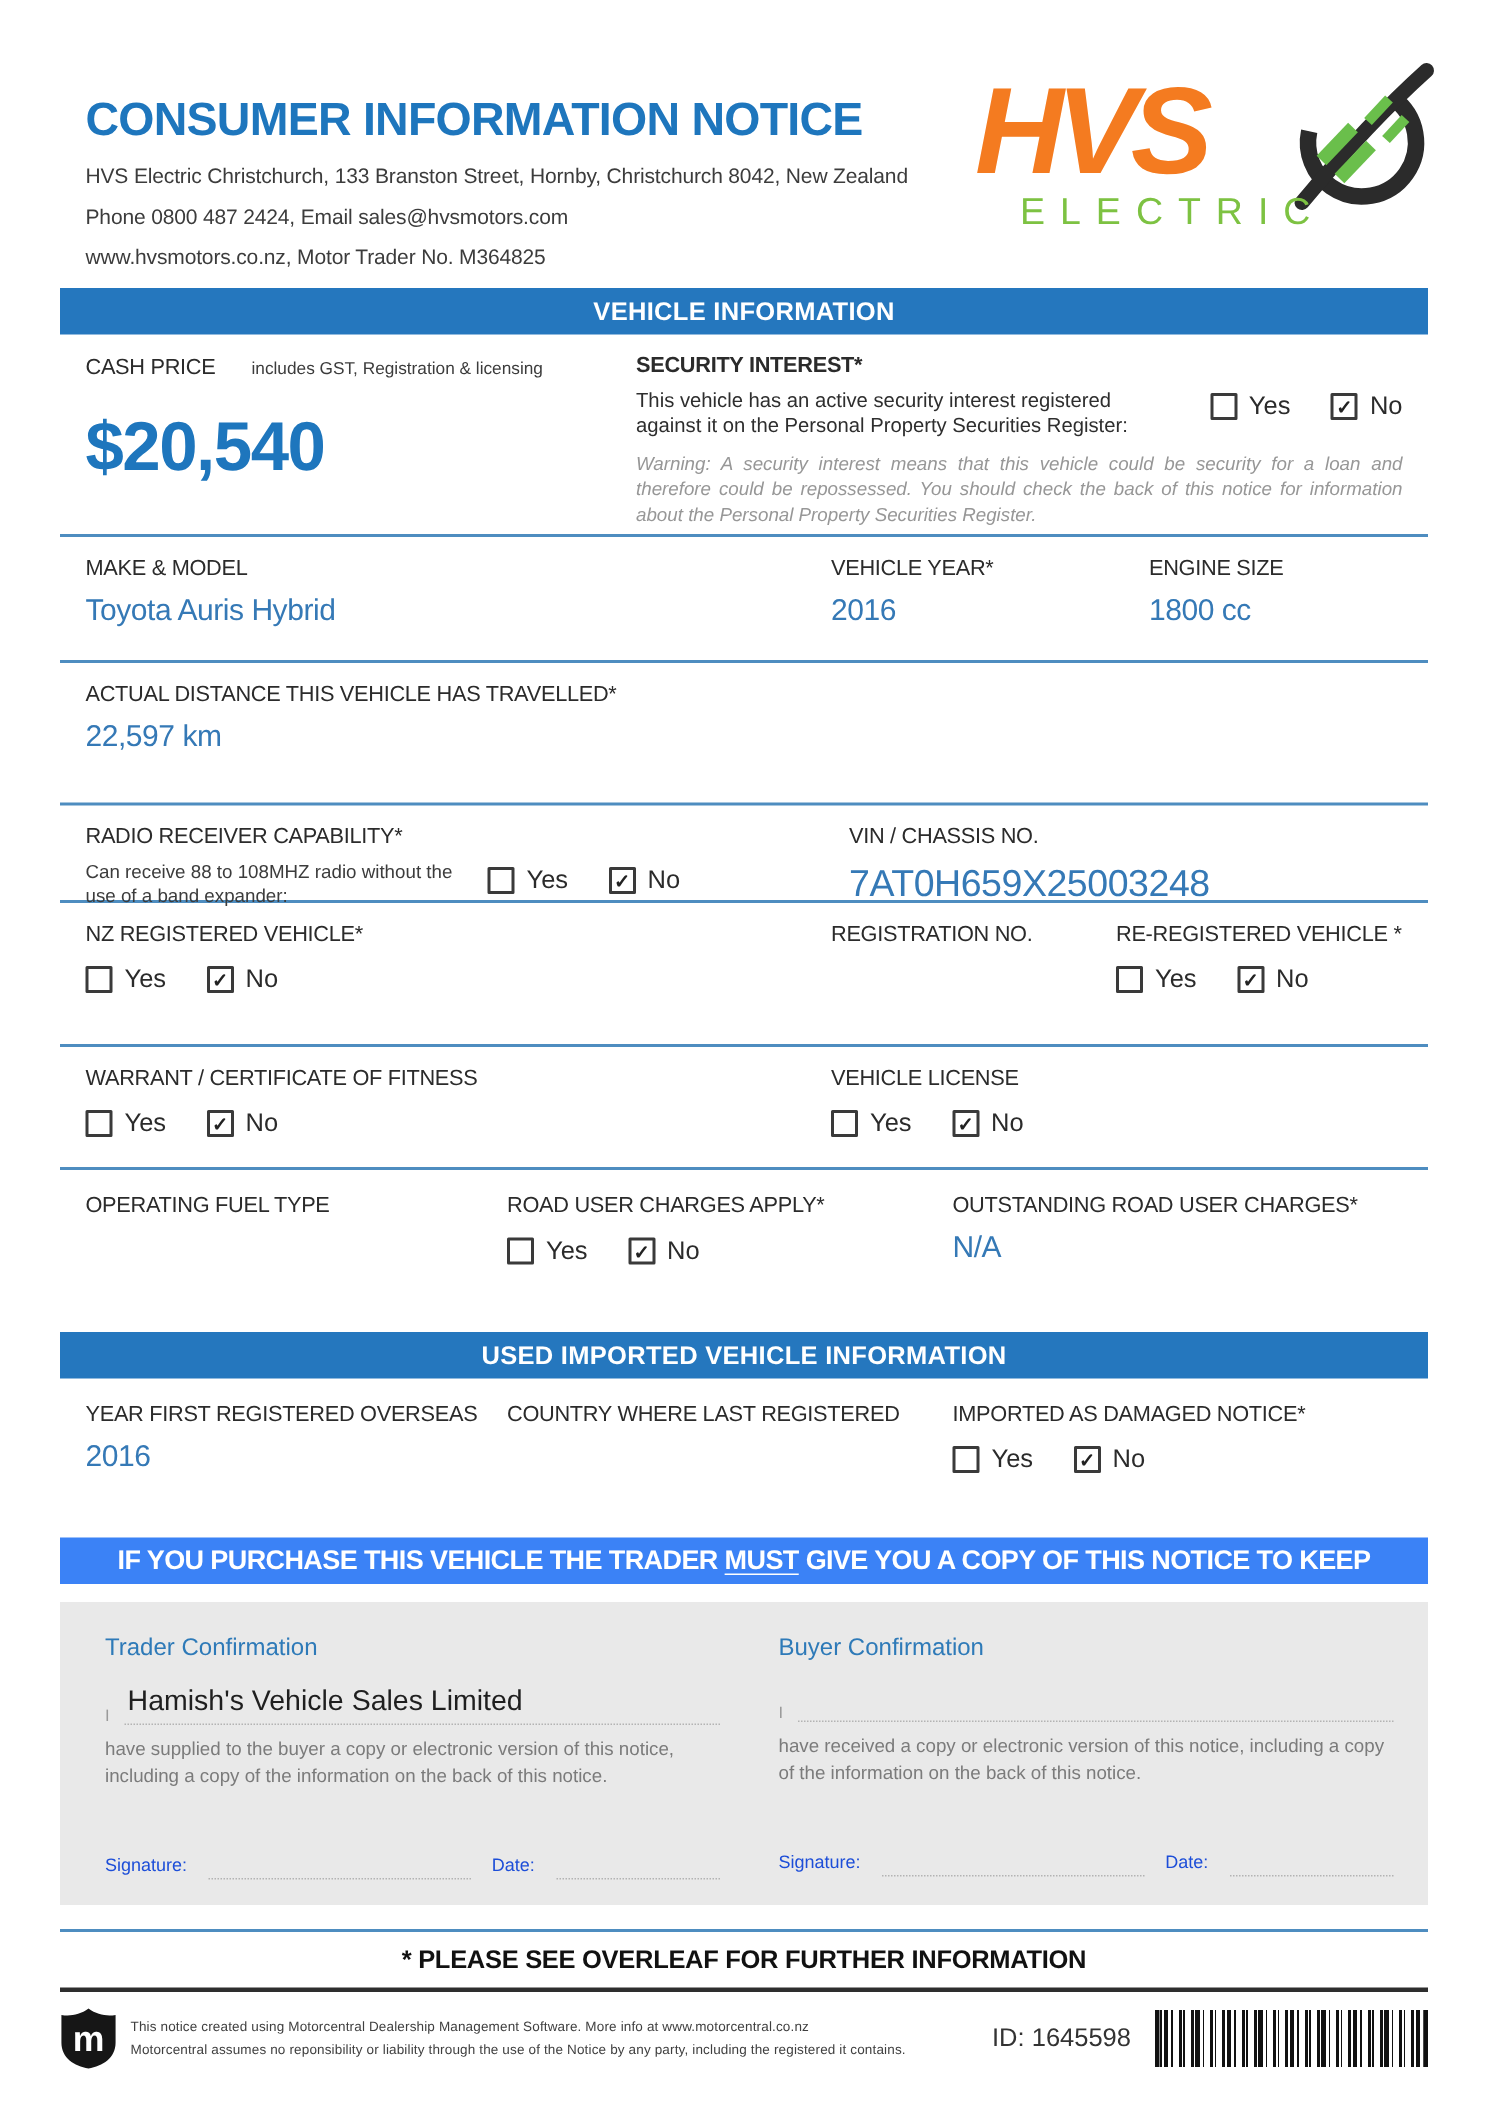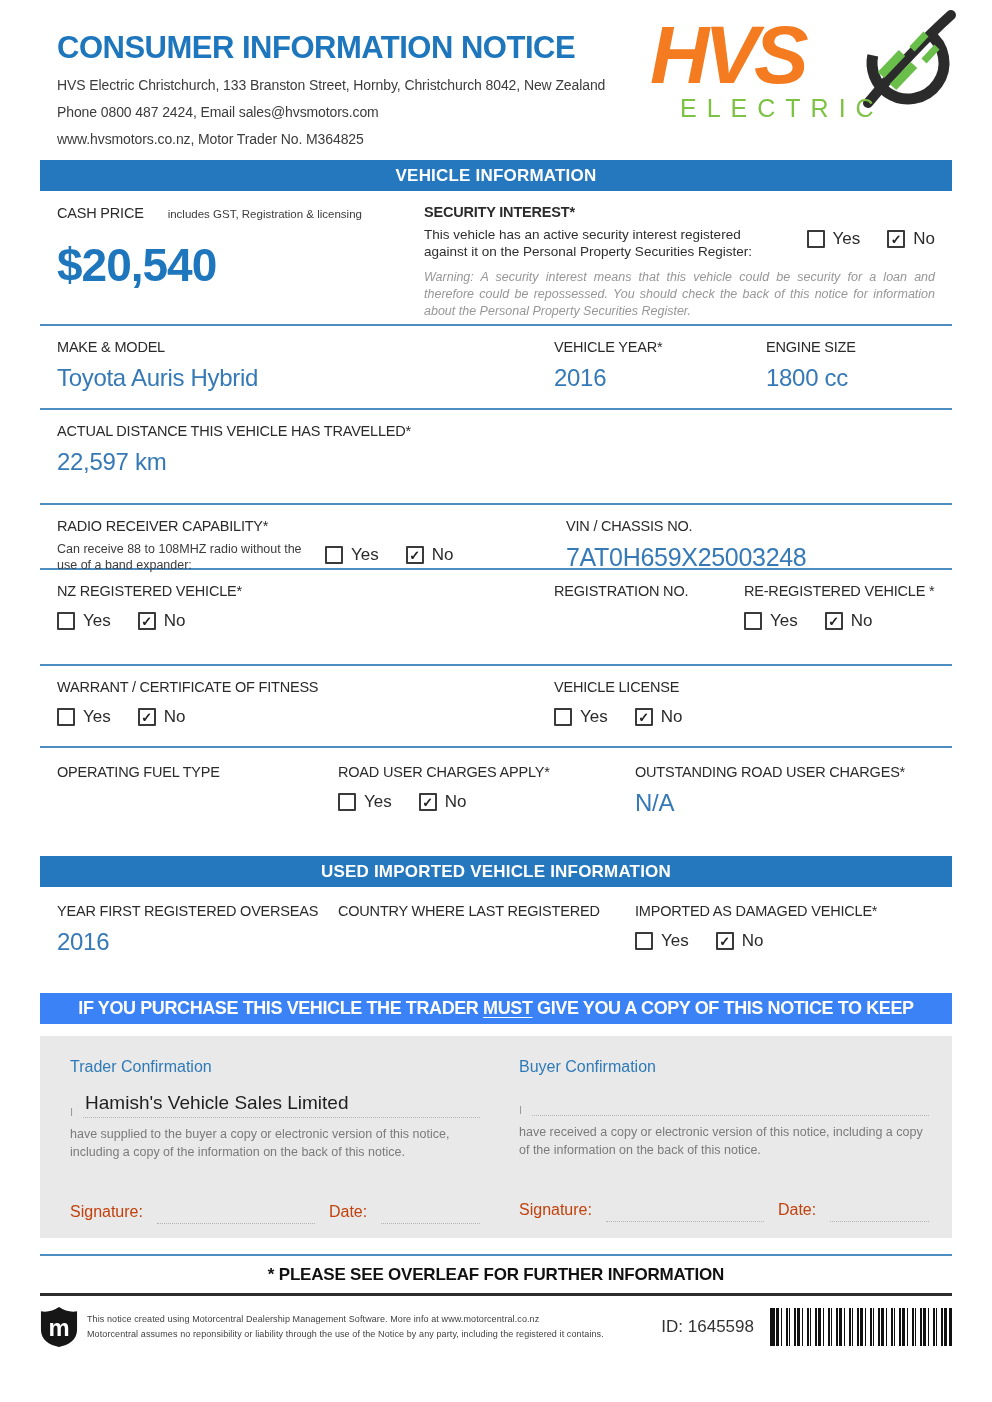--- a/index.html
+++ b/index.html
@@ -1,38 +1,38 @@
 <!DOCTYPE html>
 <html><head>
 <meta charset="utf-8">
 <style>
   * { margin:0; padding:0; box-sizing:border-box; }
   html,body { background:#fff; }
   body { font-family:"Liberation Sans", sans-serif; color:#2b2b2b; }
   .page { width:992px; height:1402px; margin:0 auto; background:#fff; padding:0 40px; overflow:hidden; position:relative; }
 
   
-  .header { padding:30px 17px 0; position:relative; height:160px; }
+  .header { padding:30px 17px 0; position:relative; height:160px;margin-top:32px; }
   .doc-title { font-size:31px; font-weight:bold; color:#1e76bd; letter-spacing:-0.5px; }
   .header-line { font-size:14px; color:#3c3c3c; margin-top:11px; letter-spacing:-0.1px; }
   .header-line + .header-line { margin-top:11px; }
   .logo { position:absolute; top:5px; right:-8px; width:310px; height:125px; }
 
   
   .bar-blue { height:31px; background:#2577be; color:#fff; font-weight:bold; font-size:17px;
               text-align:center; line-height:31px; letter-spacing:0.2px; }
   .bar-black { height:31px; background:#3b82f6; color:#fff; font-weight:bold; font-size:18px;
                text-align:center; line-height:31px; letter-spacing:-0.4px; }
   .bar-black u { text-decoration:underline; text-underline-offset:3px; }
 
   
   .row { padding:13px 17px 0; }
   .sep { border-top:2px solid #4e8dc0; }
   .label { font-size:14.5px; color:#2b2b2b; letter-spacing:-0.2px; }
-  .value { font-size:24px; color:#3579b6; margin-top:9px; letter-spacing:-0.3px; }
+  .value { font-size:20px; color:#3579b6; margin-top:9px; letter-spacing:-0.3px; }
 
   
   .row-cash { height:133px; display:grid; grid-template-columns:367px 1fr; }
   .price-note { font-size:11.5px; color:#3c3c3c; margin-left:24px; }
   .big-price { font-size:46px; font-weight:bold; color:#1e76bd; margin-top:16px; letter-spacing:-1px; }
   .sec-desc-row { display:flex; align-items:flex-start; margin-top:7px; }
   .sec-desc { width:340px; font-size:13.5px; line-height:1.25; color:#2e2e2e; }
   .warning { font-size:12.5px; font-style:italic; color:#979797; margin-top:8px; line-height:1.35; text-align:justify; }
 
   
@@ -59,21 +59,21 @@
 
   
   .gray-box { margin-top:12px; height:202px; background:#e9e9e9; padding:22px 30px 0; display:grid;
               grid-template-columns:410px 410px; column-gap:39px; }
   .conf-title { font-size:16px; color:#2e7ab8; }
   .conf-nameline { display:flex; align-items:flex-end; margin-top:16px; }
   .pronoun { font-size:11px; color:#9a9a9a; margin-right:10px; }
   .fill-line { flex:1; border-bottom:1px dotted #b3b3b3; font-size:19px; color:#1f1f1f; padding:0 2px 3px; min-height:24px; }
   .conf-body { font-size:12.5px; color:#7b7b7b; line-height:1.45; margin-top:7px; }
   .sig-row { display:flex; align-items:flex-end; gap:14px; margin-top:42px; }
-  .sig-label { font-size:16px; color:#c2410c; padding-bottom:3px; }
+  .sig-label { font-size:12px; color:#1d4ed8; padding-bottom:3px; }
   .sig-line { border-bottom:1px dotted #b3b3b3; height:18px; }
   .sig-line.sig { flex:1.6; }
   .sig-line.date { flex:1; }
 
   
   .sep-thin { border-top:2px solid #4e8dc0; margin-top:16px; }
   .overleaf { text-align:center; font-size:17px; font-weight:bold; color:#111; padding:9px 0 8px; letter-spacing:-0.2px; }
   .rule-dark { border-top:3px solid #2e2e2e; }
   .footer { margin-top:10px; display:flex; align-items:center; }
   .m-badge { width:38px; height:42px; flex:none; }
@@ -281,21 +281,21 @@
   <div class="row row-year">
     <div>
       <div class="label">YEAR FIRST REGISTERED OVERSEAS</div>
       <div class="value">2016</div>
     </div>
     <div>
       <div class="label">COUNTRY WHERE LAST REGISTERED</div>
       <div class="value"></div>
     </div>
     <div>
-      <div class="label">IMPORTED AS DAMAGED VEHICLE*</div>
+      <div class="label">IMPORTED AS DAMAGED NOTICE*</div>
       <div class="cb-group cb-under">
         <span class="cb-pair">
           <span class="cb-box"></span>
           <span class="cb-label">Yes</span>
         </span>
         <span class="cb-pair">
           <span class="cb-box">✓</span>
           <span class="cb-label">No</span>
         </span>
       </div>

